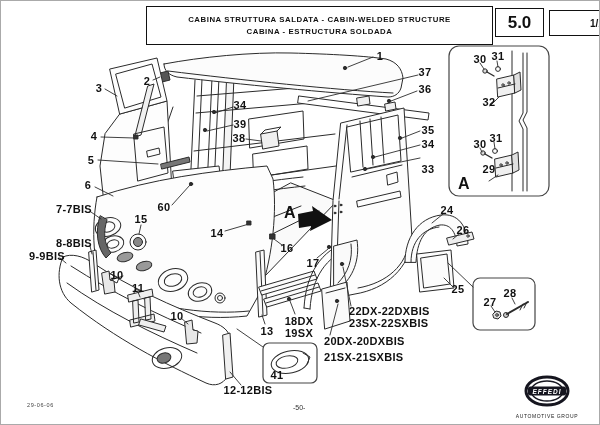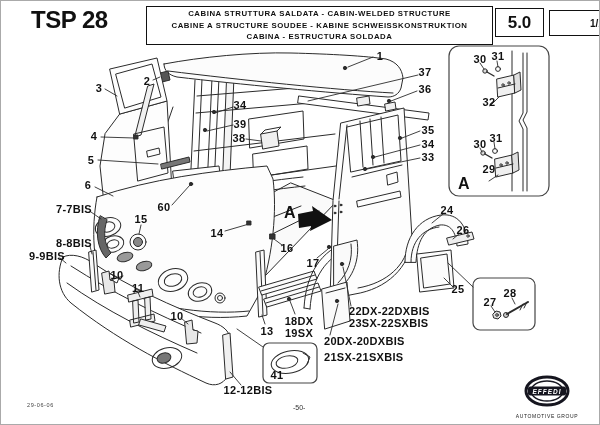--- a/index.html
+++ b/index.html
@@ -25,24 +25,22 @@
   .date{position:absolute;left:26px;top:401px;font-size:5.5px;letter-spacing:.6px;color:#444;}
   .note{position:absolute;left:88px;top:397px;font-size:11.5px;font-weight:bold;letter-spacing:.2px;}
   .pagenum{position:absolute;left:292px;top:403px;font-size:7px;color:#333;}
   .logo{position:absolute;left:514px;top:372px;}
 </style>
 </head>
 <body>
 
 <div class="page">
 
-  <div class="model">TSP 28</div>
   <div class="title-box">
     <div>CABINA STRUTTURA SALDATA - CABIN-WELDED STRUCTURE</div>
-    <div>CABINE A STRUCTURE SOUDEE - KABINE SCHWEISSKONSTRUKTION</div>
     <div>CABINA - ESTRUCTURA SOLDADA</div>
   </div>
   <div class="section-box">5.0</div>
   <div class="page-box">1/2</div>
 
   <svg class="diagram-svg" width="600" height="425" viewBox="0 0 600 425">
     <g stroke="#2b2b2b" stroke-width="1" fill="none" stroke-linejoin="round" stroke-linecap="round">
 
       <g>
         <path d="M122,118 L162,108 L165,250 L125,268 Z" fill="#fcfcfc"></path>
@@ -307,21 +305,21 @@
       <span class="callout" style="left: 457px; top: 288px;">25</span>
       <span class="callout" style="left: 462px; top: 229px;">26</span>
       <span class="callout" style="left: 489px; top: 301px;">27</span>
       <span class="callout" style="left: 509px; top: 292px;">28</span>
       <span class="callout" style="left: 488px; top: 168px; text-align: right;">29</span>
       <span class="callout" style="left: 479px; top: 58px;">30</span>
       <span class="callout" style="left: 497px; top: 55px;">31</span>
       <span class="callout" style="left: 488px; top: 101px;">32</span>
       <span class="callout" style="left: 479px; top: 143px;">30</span>
       <span class="callout" style="left: 495px; top: 137px;">31</span>
-      <span class="callout" style="left: 427px; top: 156px;">33</span>
+      <span class="callout" style="left: 427px; top: 168px;">33</span>
       <span class="callout" style="left: 239px; top: 104px;">34</span>
       <span class="callout" style="left: 427px; top: 143px;">34</span>
       <span class="callout" style="left: 427px; top: 129px;">35</span>
       <span class="callout" style="left: 424px; top: 88px; text-align: right;">36</span>
       <span class="callout" style="left: 424px; top: 71px;">37</span>
       <span class="callout" style="left: 238px; top: 137px;">38</span>
       <span class="callout" style="left: 239px; top: 123px;">39</span>
       <span class="callout" style="left: 163px; top: 206px;">60</span>
       <span class="callout" style="left: 276px; top: 374px; text-align: right;">41</span>
       <span class="callout big" style="left: 289px; top: 212px;">A</span>

